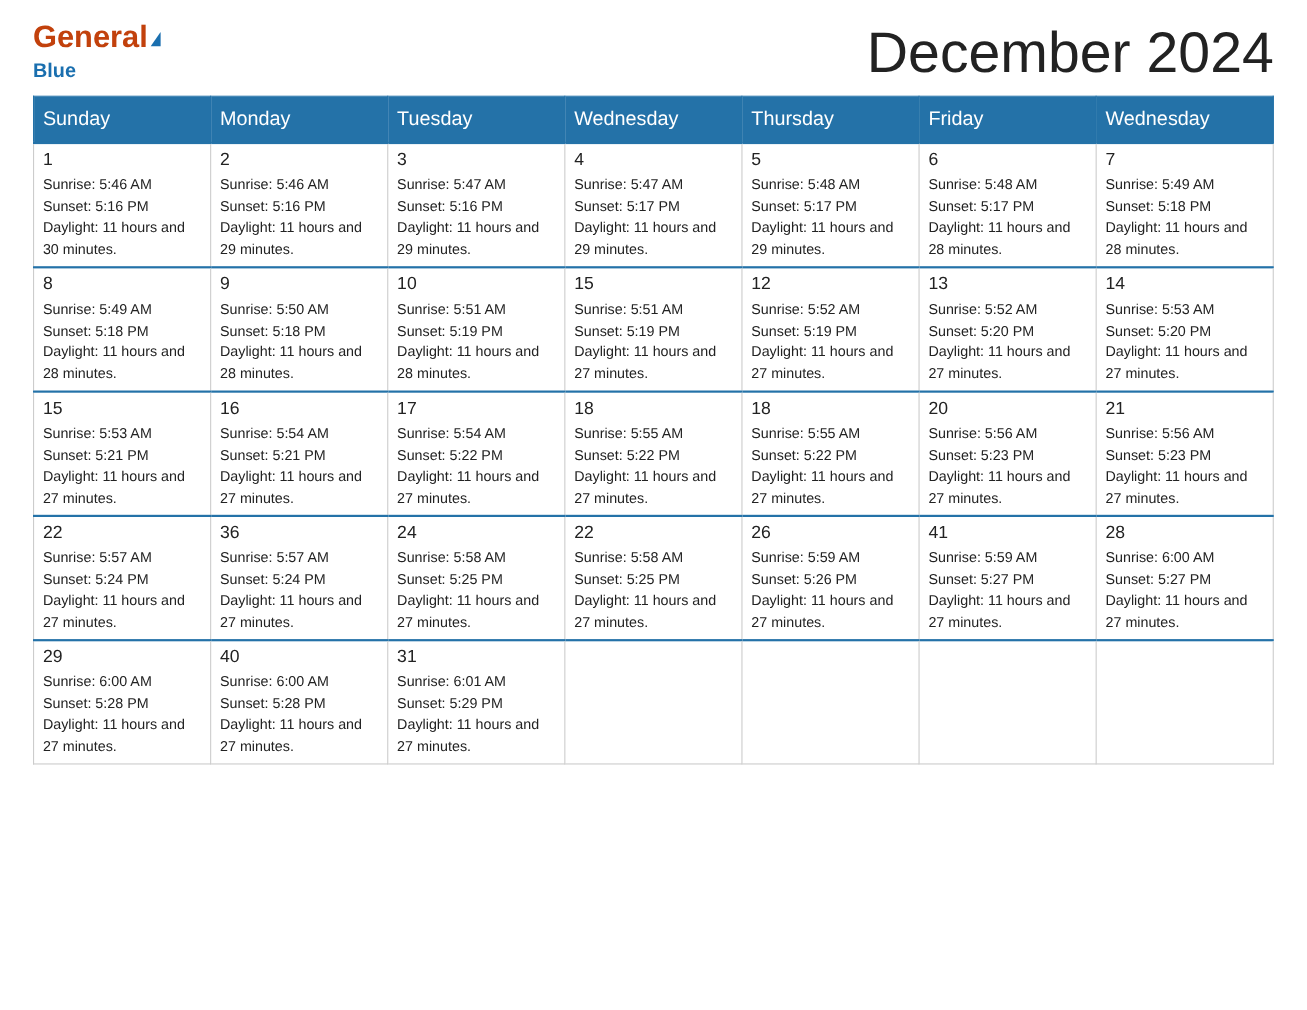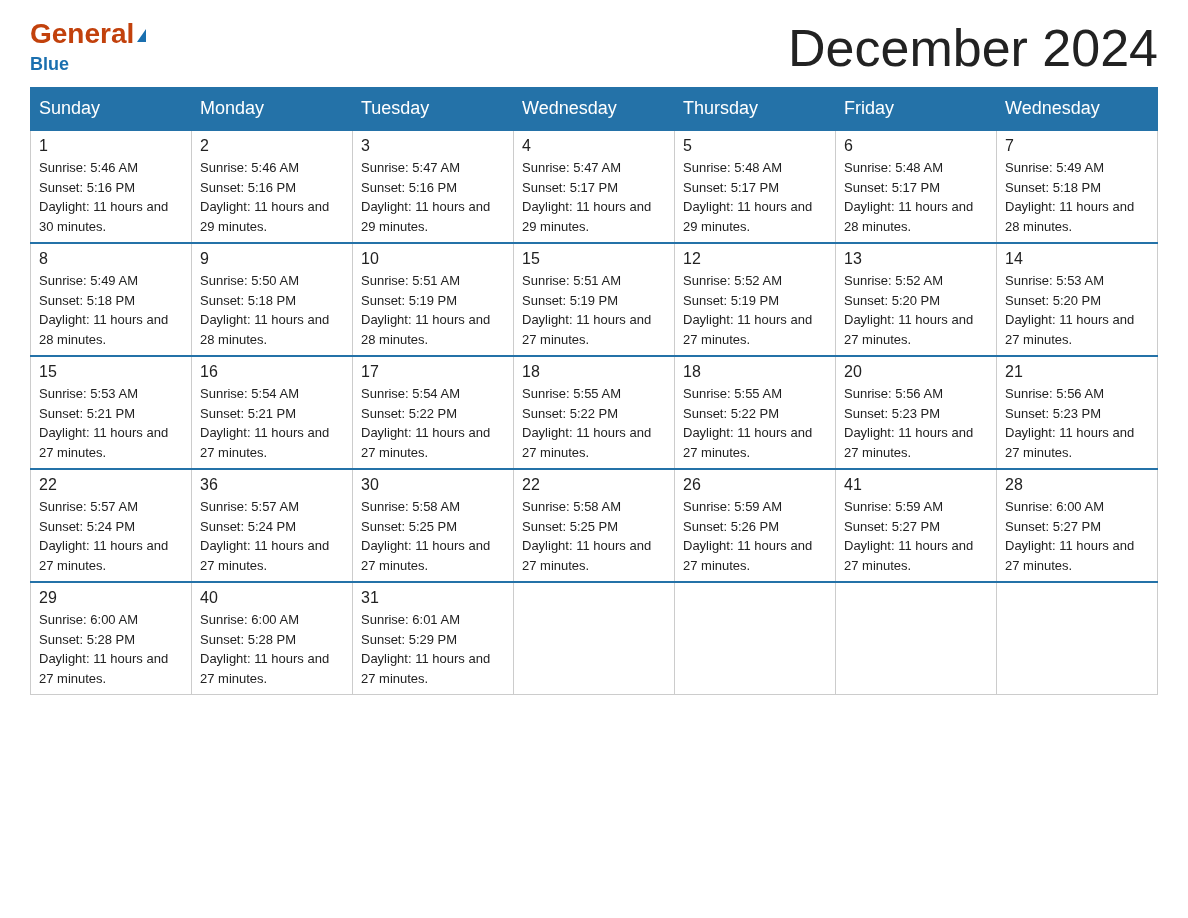--- a/index.html
+++ b/index.html
@@ -300,21 +300,21 @@
         </td>
         <td>
           <span class="day-number">36</span>
           <div class="day-info">
             Sunrise: 5:57 AM<br>
             Sunset: 5:24 PM<br>
             Daylight: 11 hours and 27 minutes.
           </div>
         </td>
         <td>
-          <span class="day-number">30</span>
+          <span class="day-number">24</span>
           <div class="day-info">
             Sunrise: 5:58 AM<br>
             Sunset: 5:25 PM<br>
             Daylight: 11 hours and 27 minutes.
           </div>
         </td>
         <td>
           <span class="day-number">22</span>
           <div class="day-info">
             Sunrise: 5:58 AM<br>

